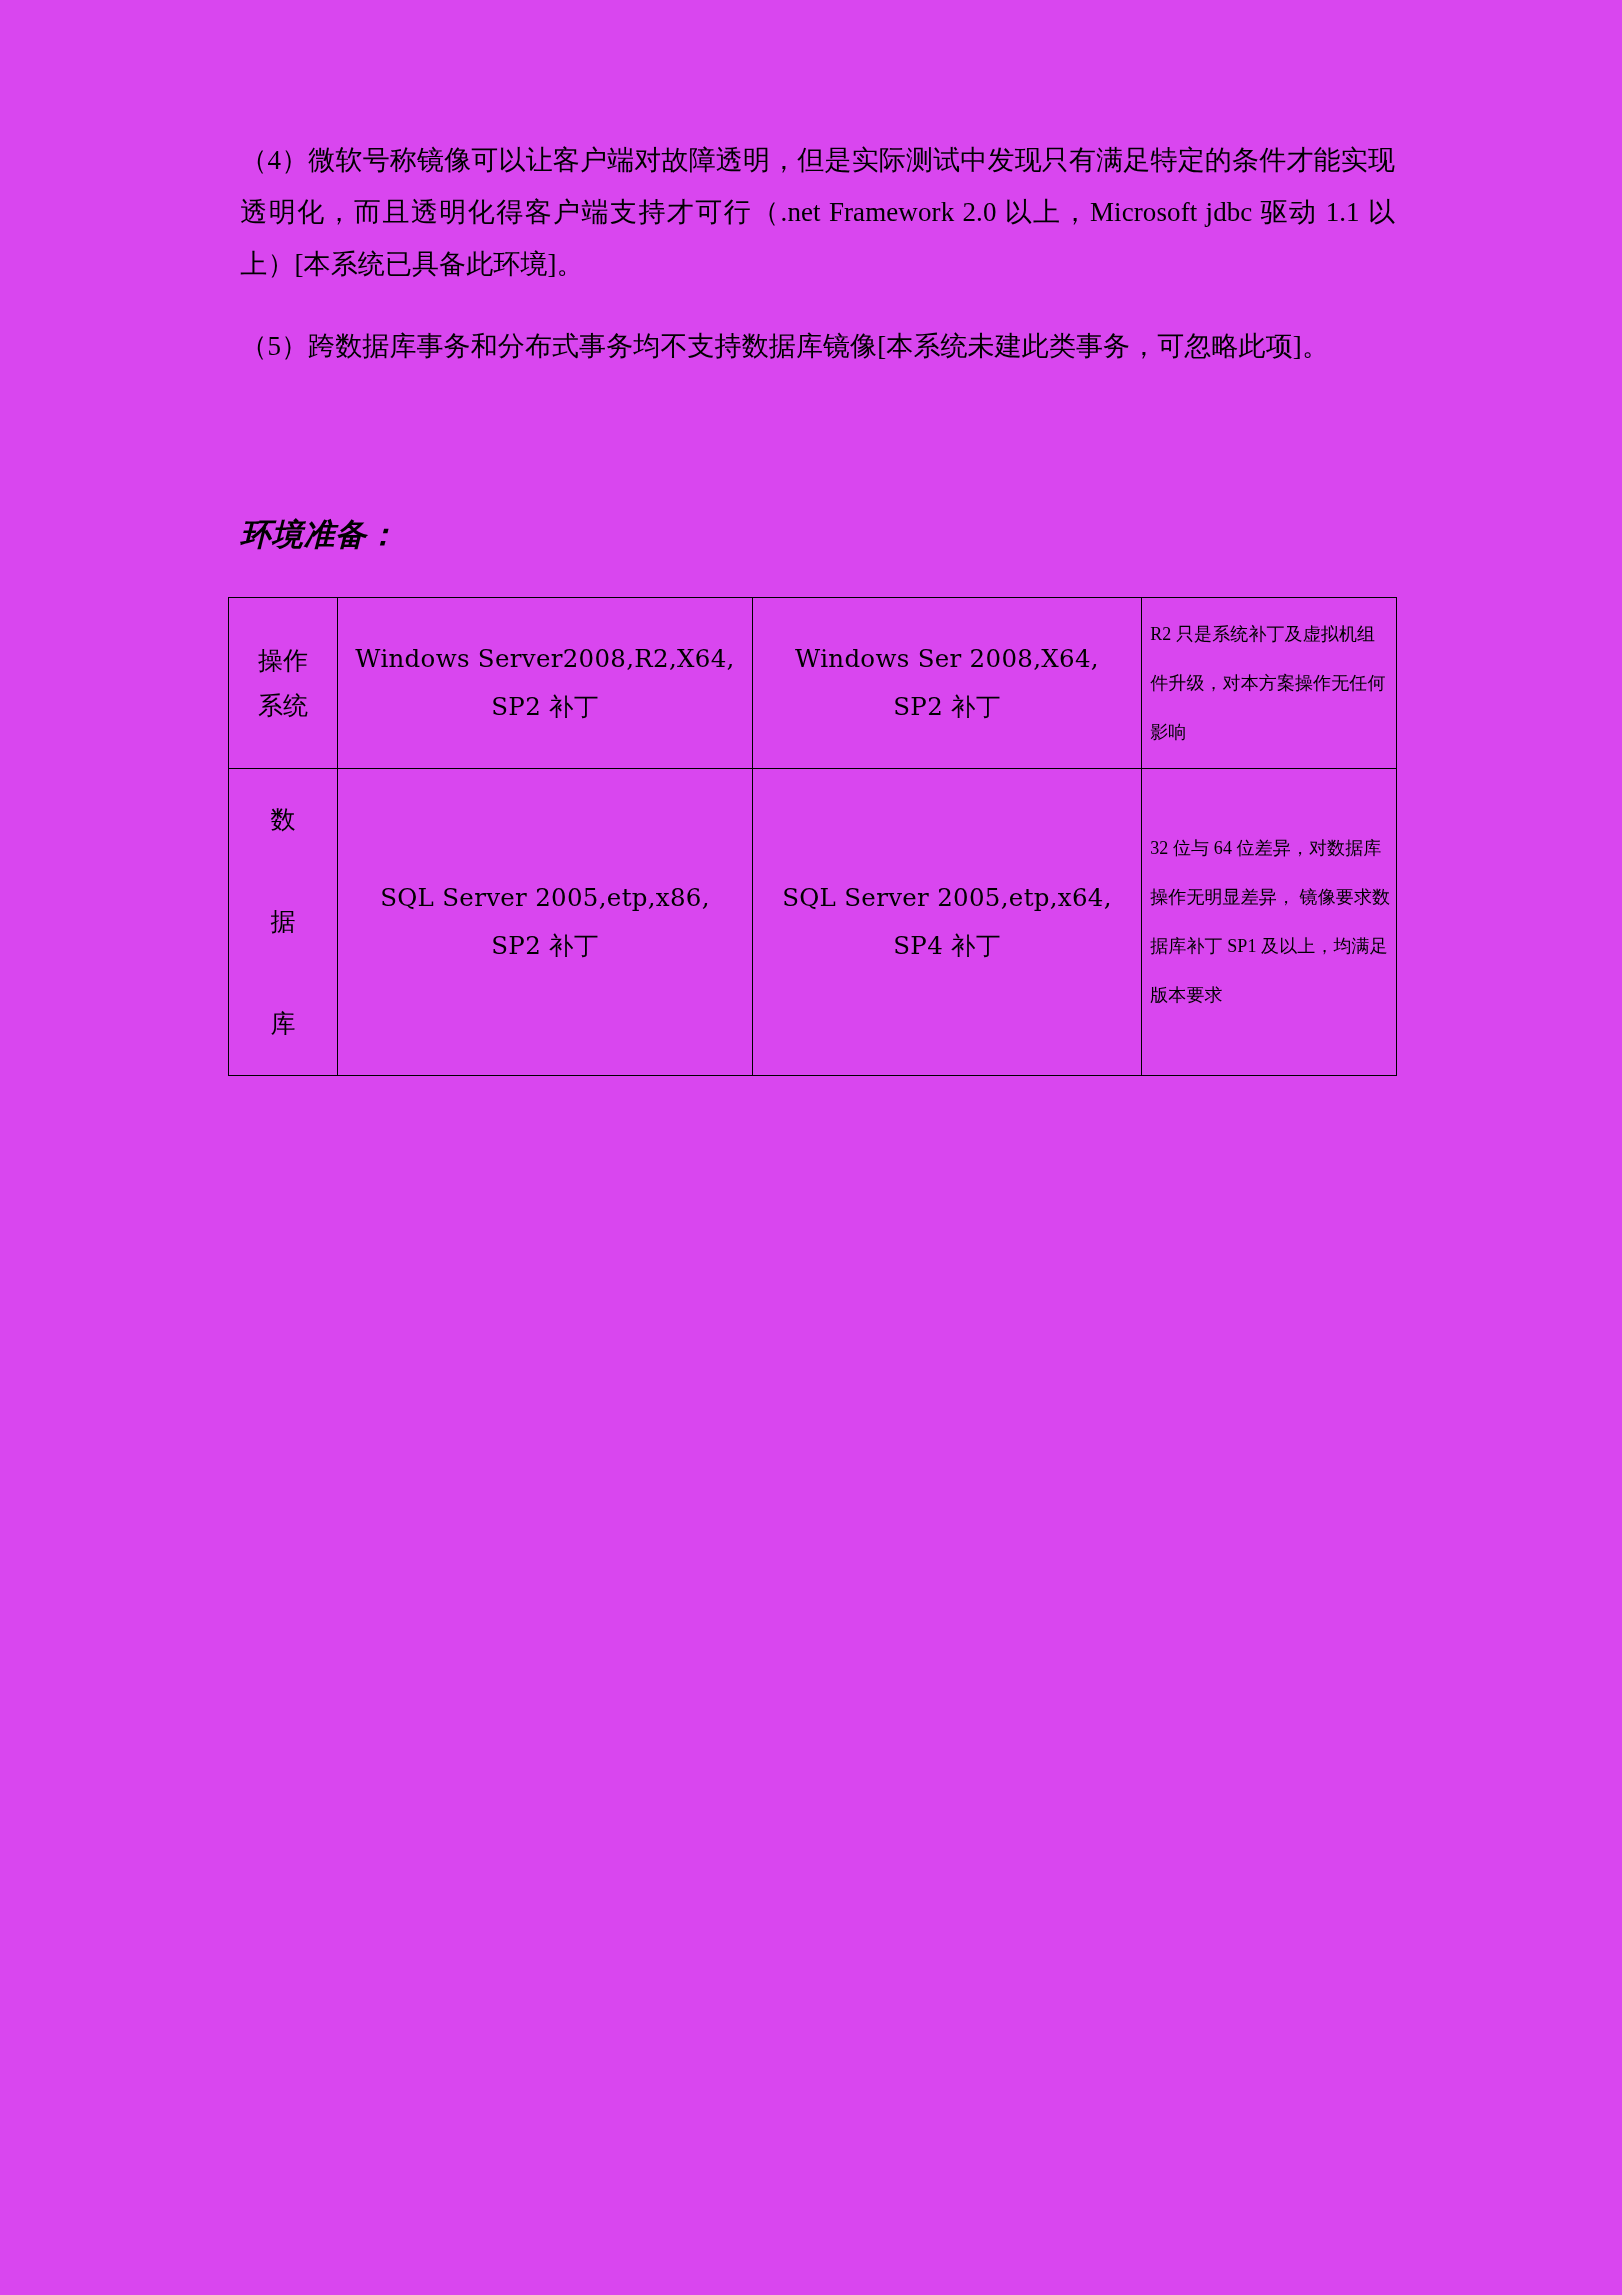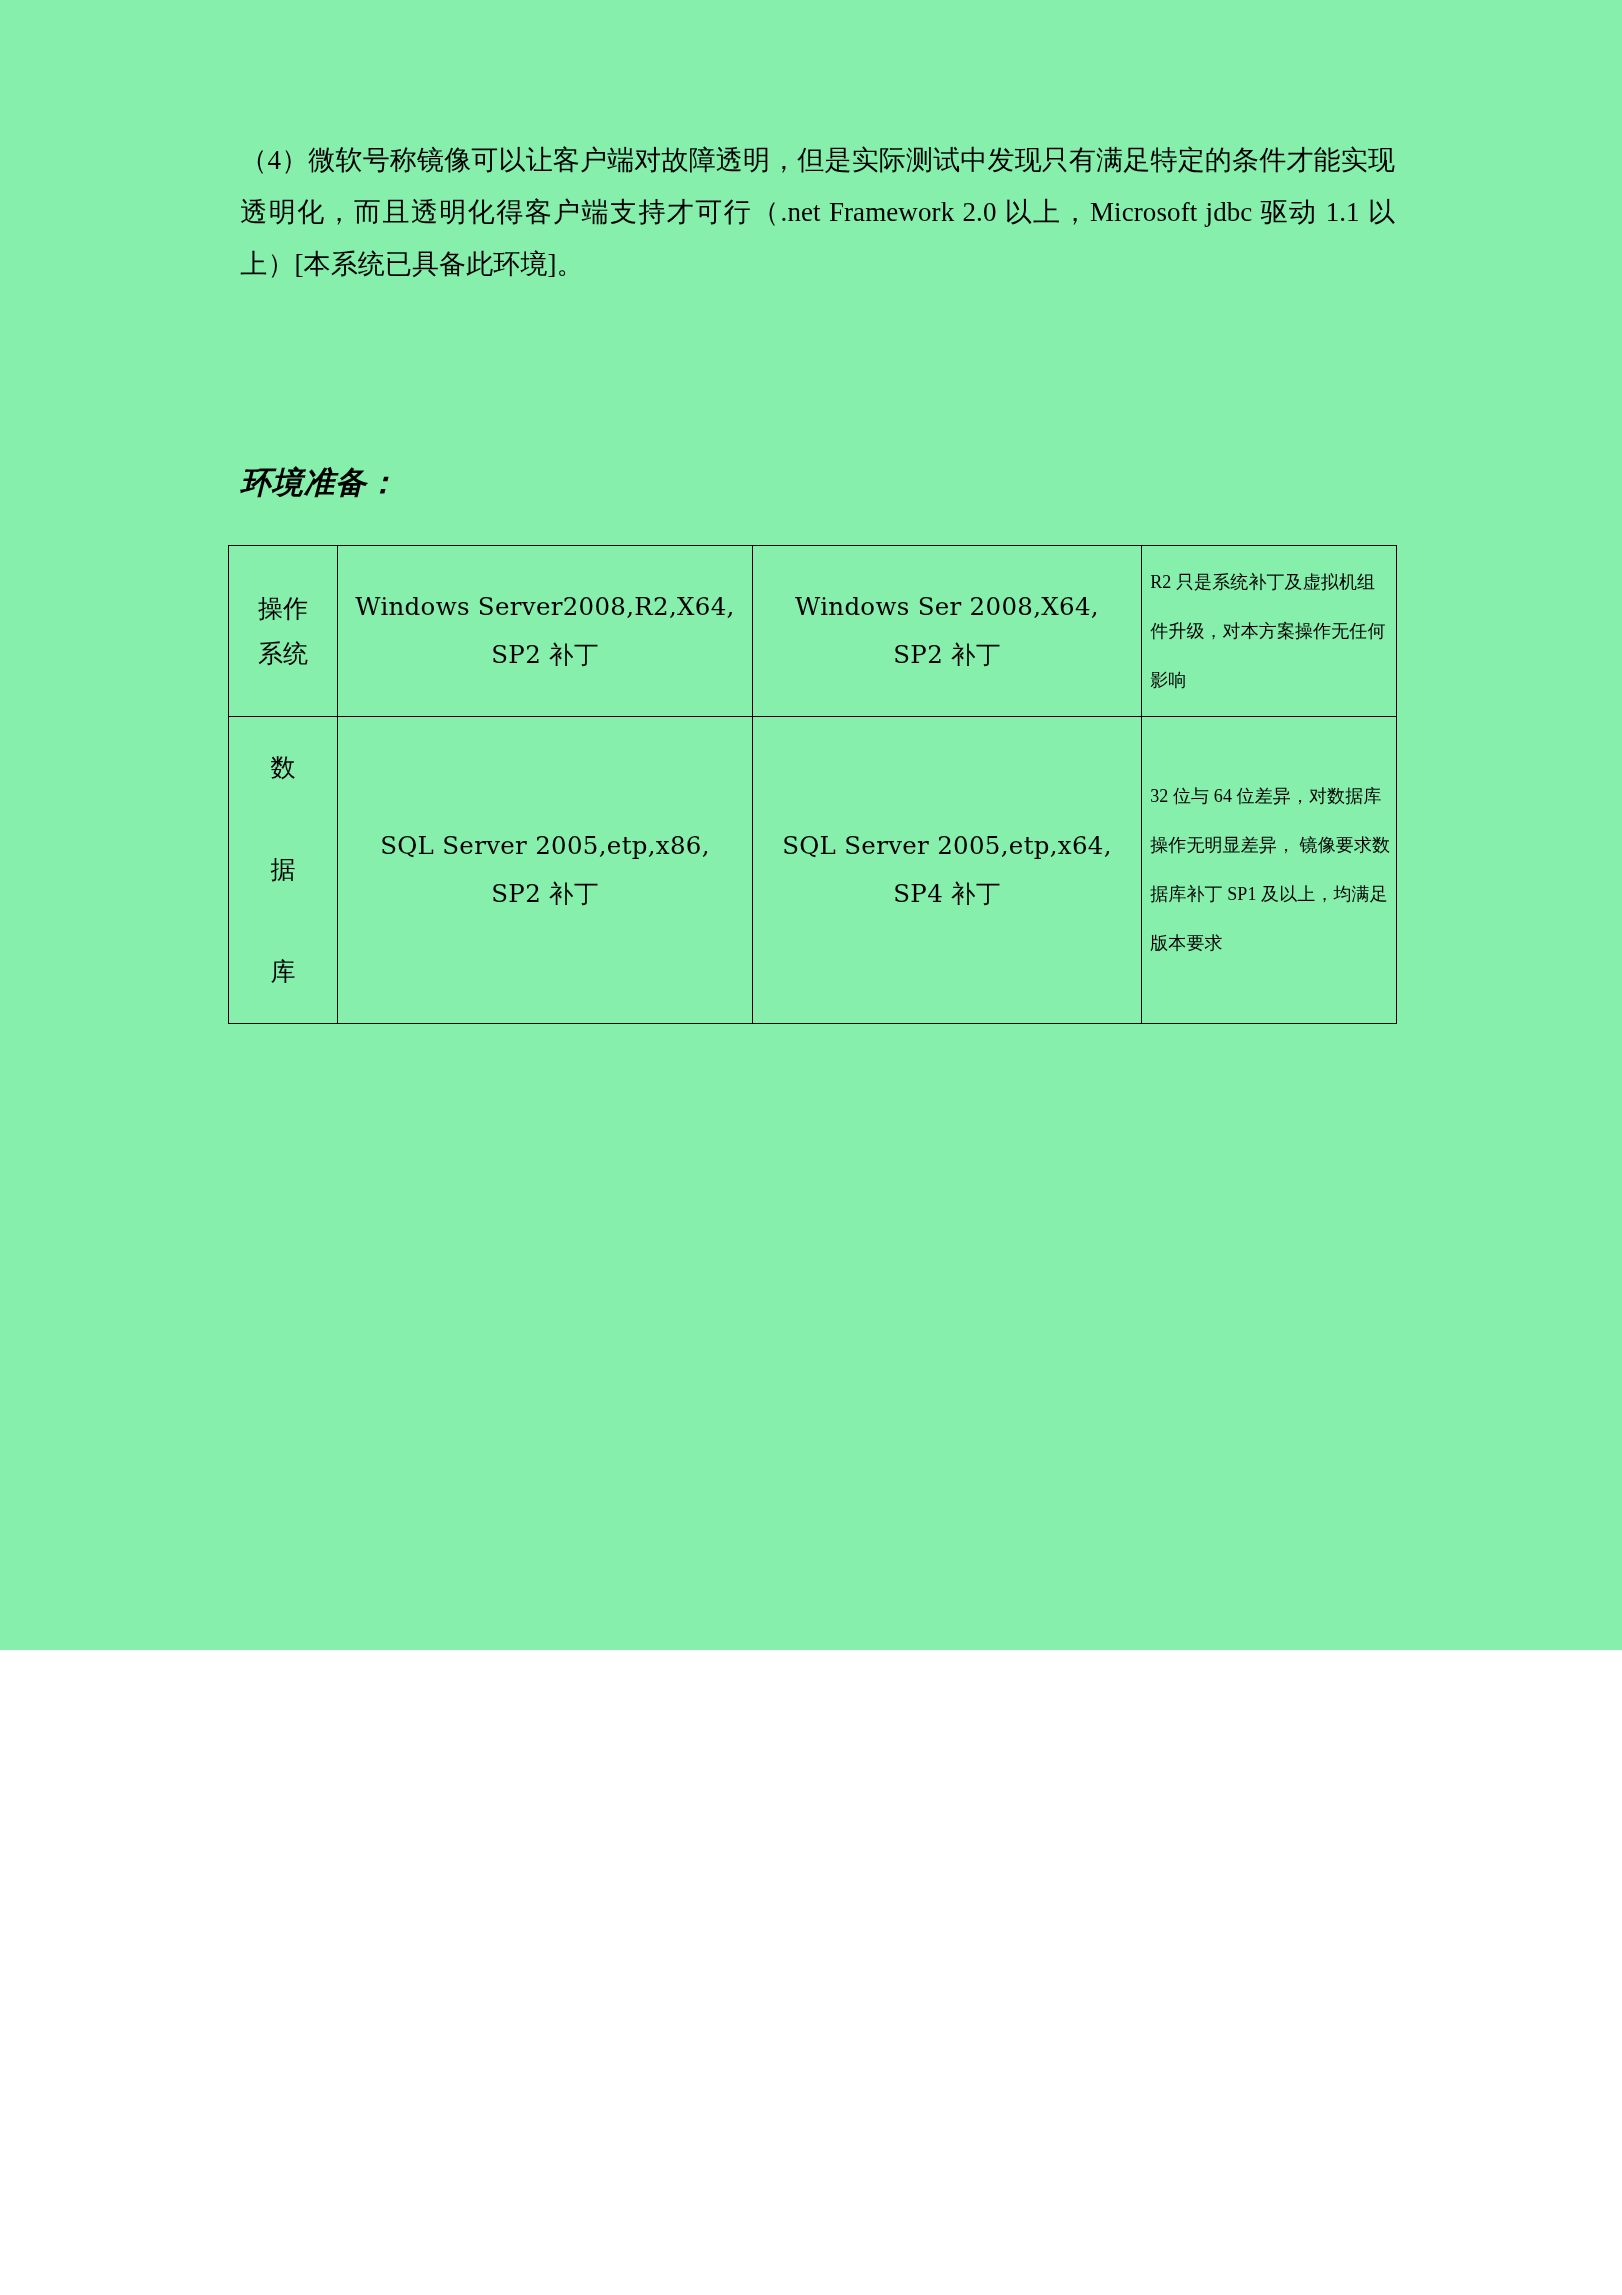--- a/index.html
+++ b/index.html
@@ -7,22 +7,22 @@
     padding: 0;
     background: #ffffff;
   }
   body {
     font-family: "Liberation Serif", "DejaVu Serif", serif;
     color: #000000;
   }
   .page {
     position: relative;
     width: 1623px;
-    height: 1650px;
-    background: #86efac;
+    height: 2295px;
+    background: #d946ef;
     overflow: hidden;
   }
   .content {
     position: absolute;
     left: 228px;
     top: 0;
     width: 1167px;
   }
 
   
@@ -128,20 +128,21 @@
 
 <div class="page">
   <div class="content">
 
     <div class="sp-196"></div>
 
     <p class="para p-numbered">（4）微软号称镜像可以让客户端对故障透明，但是实际测试中发现只有满足特定的条件才能实现透明化，而且透明化得客户端支持才可行（.net Framework 2.0 以上，Microsoft jdbc 驱动 1.1 以上）[本系统已具备此环境]。</p>
 
     <div class="sp-44"></div>
 
+    <p class="para p-numbered">（5）跨数据库事务和分布式事务均不支持数据库镜像[本系统未建此类事务，可忽略此项]。</p>
 
     <div class="sp-30"></div>
 
 
     <div class="sp-160"></div>
 
     <h2 class="heading">环境准备：</h2>
 
     <div class="sp-22"></div>
 

